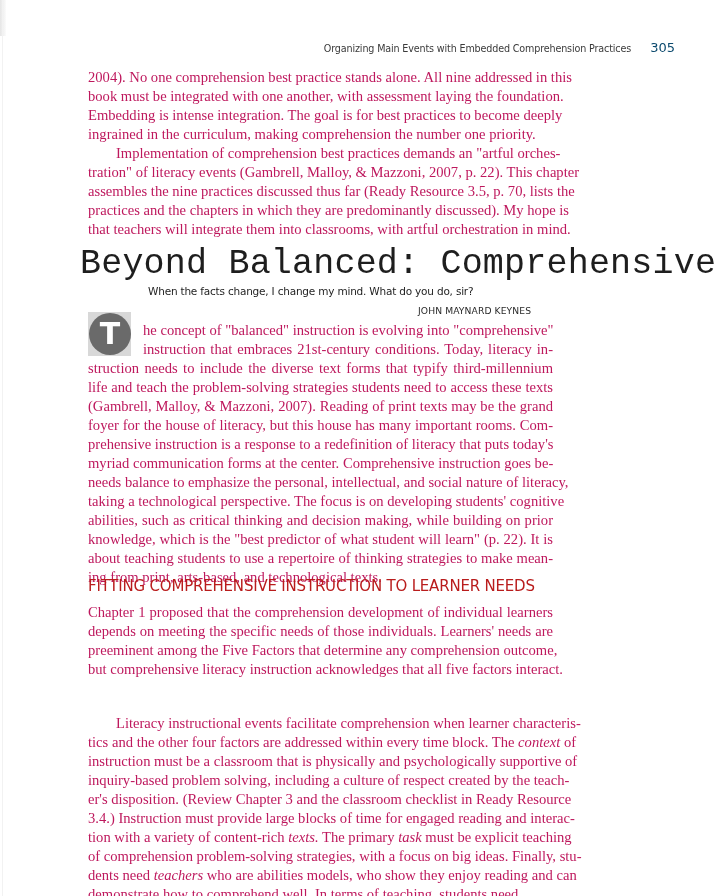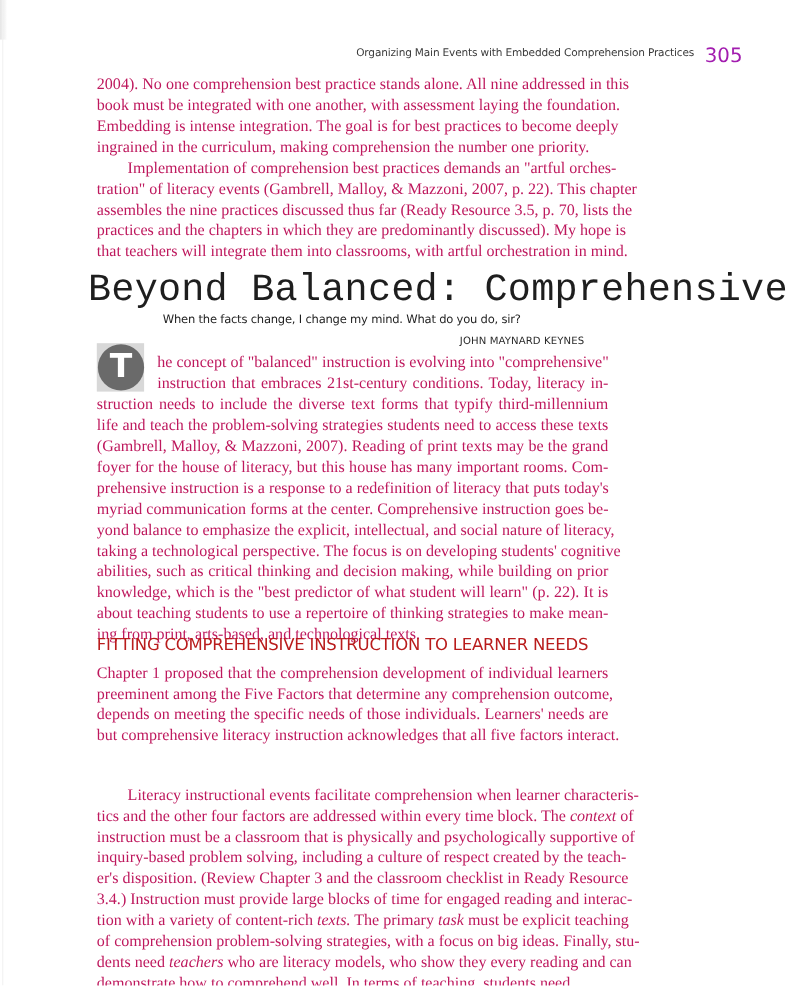--- a/index.html
+++ b/index.html
@@ -12,21 +12,21 @@
     background: linear-gradient(to right, #e6e6e6, #fbfbfb);
   }
   .edge-line {
     position: absolute; left: 2px; top: 0; width: 1px; height: 896px; background: #f2f2f2;
   }
   .running-head {
     position: absolute; top: 41px; left: 300px; width: 375px; height: 16px;
     font-family: "DejaVu Sans", sans-serif; font-size: 9.6px; color: #3a3a3a;
   }
   .running-head .title { position: absolute; right: 44px; top: 2px; white-space: nowrap; letter-spacing: -0.15px; }
-  .running-head .folio { position: absolute; right: 0; top: -1px; font-size: 18px; color: #a21caf; }
+  .running-head .folio { position: absolute; right: 0; top: -1px; font-size: 13px; color: #0c4a6e; }
 
   .para {
     position: absolute; left: 88px; width: 465px;
     font-family: "Liberation Serif", serif; font-size: 14.6px; line-height: 19px;
     text-align: justify; color: #be185d;
   }
   .para .line { display: block; white-space: nowrap; text-align-last: justify; }
   .para .line.last { text-align-last: left; }
   .indent { padding-left: 28px; }
 
@@ -94,40 +94,40 @@
 
 <div class="para" style="top:321px;" id="opening-p">
     <span class="line" style="padding-left: 55px;">he concept of "balanced" instruction is evolving into "comprehensive"</span>
     <span class="line" style="padding-left: 55px;">instruction that embraces 21st-century conditions. Today, literacy in-</span>
     <span class="line">struction needs to include the diverse text forms that typify third-millennium</span>
     <span class="line">life and teach the problem-solving strategies students need to access these texts</span>
     <span class="line">(Gambrell, Malloy, &amp; Mazzoni, 2007). Reading of print texts may be the grand</span>
     <span class="line">foyer for the house of literacy, but this house has many important rooms. Com-</span>
     <span class="line">prehensive instruction is a response to a redefinition of literacy that puts today's</span>
     <span class="line">myriad communication forms at the center. Comprehensive instruction goes be-</span>
-    <span class="line">yond balance to emphasize the explicit, intellectual, and social nature of literacy,</span>
+    <span class="line">needs balance to emphasize the personal, intellectual, and social nature of literacy,</span>
     <span class="line">taking a technological perspective. The focus is on developing students' cognitive</span>
     <span class="line">abilities, such as critical thinking and decision making, while building on prior</span>
     <span class="line">knowledge, which is the "best predictor of what student will learn" (p. 22). It is</span>
     <span class="line">about teaching students to use a repertoire of thinking strategies to make mean-</span>
     <span class="line last">ing from print, arts-based, and technological texts.</span>
   </div>
 
 <div class="section-heading">FITTING COMPREHENSIVE INSTRUCTION TO LEARNER NEEDS</div>
 
 <div class="para" style="top:603px;" id="section-p1">
     <span class="line">Chapter 1 proposed that the comprehension development of individual learners</span>
+    <span class="line">depends on meeting the specific needs of those individuals. Learners' needs are</span>
     <span class="line">preeminent among the Five Factors that determine any comprehension outcome,</span>
-    <span class="line">depends on meeting the specific needs of those individuals. Learners' needs are</span>
     <span class="line last">but comprehensive literacy instruction acknowledges that all five factors interact.</span>
   </div>
 <div class="para" style="top:714px;" id="section-p2">
     <span class="line indent"><span>Literacy instructional events facilitate comprehension when learner characteris-</span></span>
     <span class="line"><span>tics and the other four factors are addressed within every time block. The </span><i>context</i><span> of</span></span>
     <span class="line"><span>instruction must be a classroom that is physically and psychologically supportive of</span></span>
     <span class="line"><span>inquiry-based problem solving, including a culture of respect created by the teach-</span></span>
     <span class="line"><span>er's disposition. (Review Chapter 3 and the classroom checklist in Ready Resource</span></span>
     <span class="line"><span>3.4.) Instruction must provide large blocks of time for engaged reading and interac-</span></span>
     <span class="line"><span>tion with a variety of content-rich </span><i>texts.</i><span> The primary </span><i>task</i><span> must be explicit teaching</span></span>
     <span class="line"><span>of comprehension problem-solving strategies, with a focus on big ideas. Finally, stu-</span></span>
-    <span class="line"><span>dents need </span><i>teachers</i><span> who are literacy models, who show they every reading and can</span></span>
+    <span class="line"><span>dents need </span><i>teachers</i><span> who are abilities models, who show they enjoy reading and can</span></span>
     <span class="line last"><span>demonstrate how to comprehend well. In terms of teaching, students need</span></span>
   </div>
 
 </body></html>

